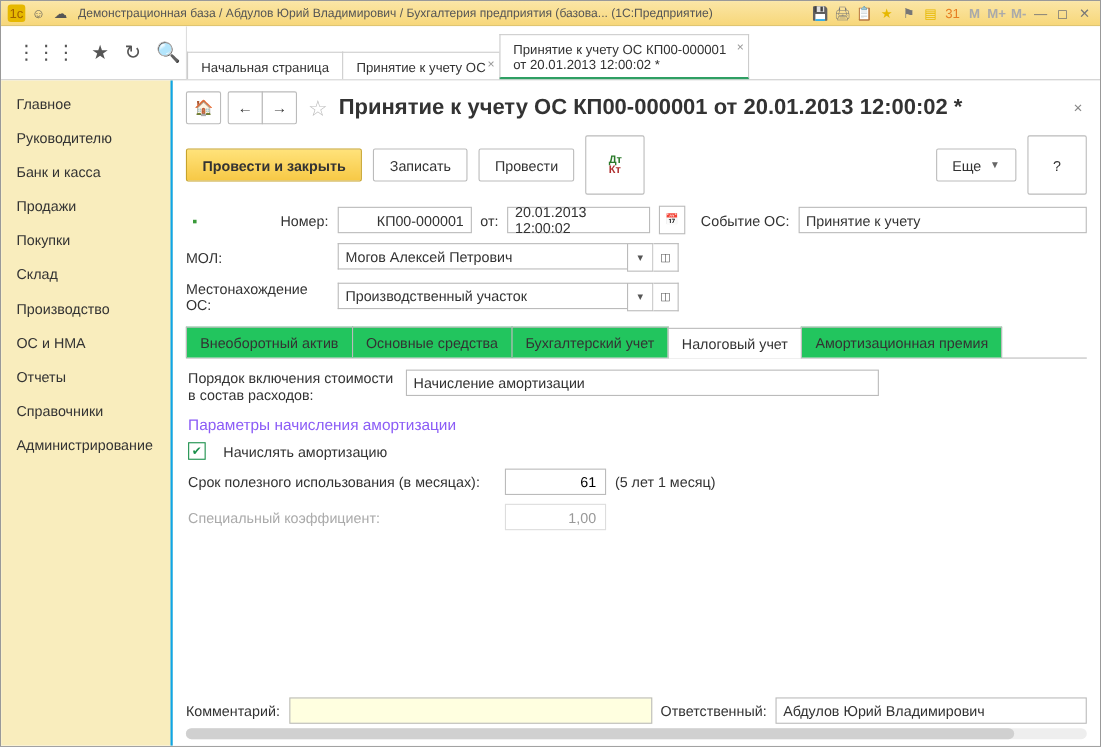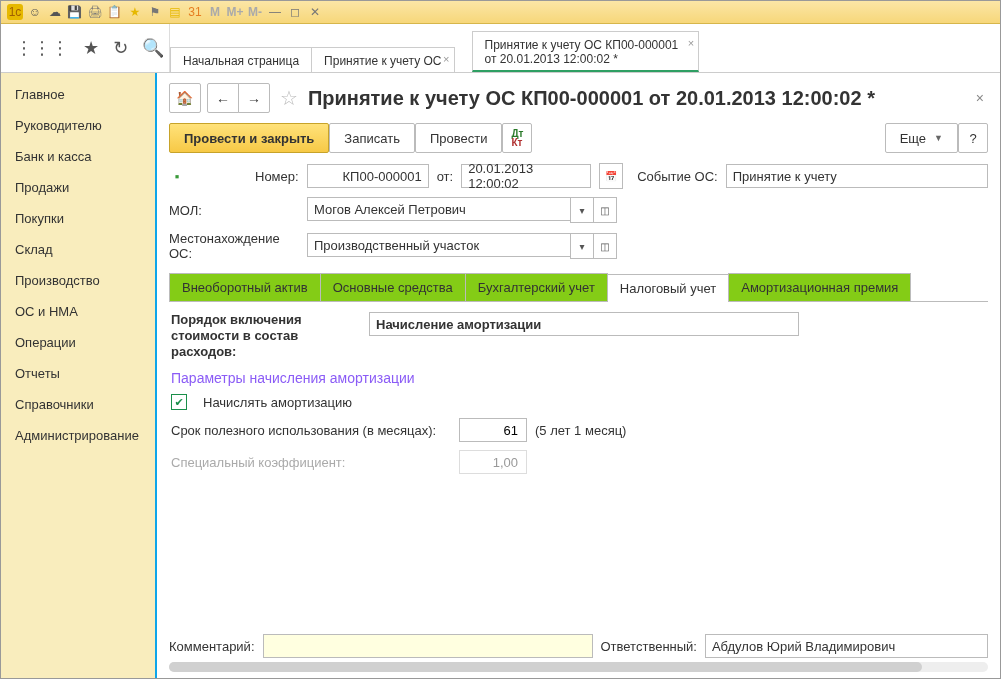--- a/index.html
+++ b/index.html
@@ -10,83 +10,84 @@
   .tb-title { flex:1; white-space:nowrap; overflow:hidden; text-overflow:ellipsis; margin:0 6px; }
   .tb-right .tb-icon { color:#777; }
 
   .body { flex:1; display:flex; flex-direction:column; background:#fff; }
 
   .top-tabs { height:48px; display:flex; align-items:stretch; border-bottom:1px solid #ccc; background:#fff; }
   .top-toolbar { width:154px; display:flex; align-items:center; gap:14px; padding-left:14px; border-right:1px solid #ddd; color:#555; font-size:18px; }
   .top-toolbar span { cursor:pointer; }
   .doc-tabs { flex:1; display:flex; align-items:flex-end; }
   .doc-tab { border:1px solid #ccc; border-bottom:none; background:#fff; padding:6px 12px 4px 12px; margin-right:-1px; font-size:12px; position:relative; cursor:pointer; max-width:240px; line-height:14px; }
-  .doc-tab.active { border-bottom:2px solid #2e9f63;margin-left:18px; }
+  .doc-tab.active { border-bottom:2px solid #2e9f63; }
   .doc-tab .x { position:absolute; right:4px; top:4px; color:#999; font-size:11px; cursor:pointer; }
 
   .main { flex:1; display:flex; overflow:hidden; }
 
   .sidebar { width:154px; background:#f9edbd; border-right:2px solid #0ea5e9; padding-top:6px; }
   .sidebar-item { padding:8px 14px; font-size:13px; color:#333; cursor:pointer; }
 
   .content { flex:1; display:flex; flex-direction:column; padding:10px 12px 6px 12px; overflow:hidden; }
 
   .page-head { display:flex; align-items:center; gap:6px; margin-bottom:10px; }
   .btn-icon { border:1px solid #bbb; background:#fff; height:28px; min-width:30px; display:inline-flex; align-items:center; justify-content:center; cursor:pointer; border-radius:2px; font-size:14px; }
   .btn-group { display:inline-flex; }
   .btn-group .btn-icon:first-child { border-radius:2px 0 0 2px; margin-right:-1px; }
   .btn-group .btn-icon:last-child { border-radius:0 2px 2px 0; }
   .star { font-size:20px; color:#bbb; cursor:pointer; margin:0 4px; }
   .page-title { font-size:20px; font-weight:bold; flex:1; white-space:nowrap; overflow:hidden; }
   .close-x { color:#888; cursor:pointer; font-size:14px; padding:4px; }
 
-  .cmdbar { display:flex; align-items:center; margin-bottom:10px; }
+  .cmdbar { display:flex; align-items:center; gap:10px; margin-bottom:10px; }
   .btn { border:1px solid #bbb; background:#fff; height:28px; padding:0 14px; display:inline-flex; align-items:center; cursor:pointer; border-radius:2px; font-size:13px; }
   .btn.primary { background:linear-gradient(#ffe27a,#f7c946); border-color:#c7a32a; font-weight:bold; }
   .btn.dropdown::after { content:"▼"; font-size:9px; margin-left:8px; color:#666; }
   .cmdbar .spacer { flex:1; }
-  .btn.small { width:28px; padding:0; justify-content:center; }
+  .btn.small { width:28px; padding:12px; justify-content:center; }
   .dtkt { font-size:10px; line-height:9px; font-weight:bold; }
   .dtkt .d { color:#2a7a2a; } .dtkt .k { color:#b03030; }
 
   .form-row { display:flex; align-items:center; gap:8px; margin-bottom:8px; font-size:13px; }
   .lbl { color:#333; }
   .field { border:1px solid #bbb; height:24px; background:#fff; display:flex; align-items:center; padding:0 6px; box-sizing:border-box; }
   .field.ro { background:#fff; }
   .field input { border:none; outline:none; width:100%; font-size:13px; background:transparent; }
   .combo { display:flex; }
   .combo .field { border-right:none; }
   .combo-btn { width:22px; height:24px; border:1px solid #bbb; border-left:1px solid #bbb; background:#fff; display:flex; align-items:center; justify-content:center; cursor:pointer; font-size:10px; color:#555; }
   .combo-btn + .combo-btn { border-left:none; }
   .mini-icon { width:16px; height:16px; display:inline-flex; align-items:center; justify-content:center; }
 
   .tabs { display:flex; border-bottom:1px solid #bbb; margin-top:4px; }
-  .tab { border:1px solid #bbb; border-bottom:none; padding:6px 12px; margin-right:-1px; background:#84cc16; cursor:pointer; font-size:13px; }
+  .tab { border:1px solid #bbb; border-bottom:none; padding:6px 12px; margin-right:-1px; background:#22c55e; cursor:pointer; font-size:13px; }
   .tab.active { background:#fff; position:relative; top:1px; }
 
   .tab-body { padding:10px 2px 4px 2px; flex:1; overflow:auto; }
   .section-title { color:#8b5cf6; font-size:14px; margin:10px 0 8px 0; }
   .chk { width:14px; height:14px; border:1px solid #1a8f4a; display:inline-flex; align-items:center; justify-content:center; color:#1a8f4a; font-size:11px; margin-right:8px; cursor:pointer; }
   .disabled-lbl { color:#aaa; }
-  .num-field { width:68px; text-align:right; }
+  .num-field { width:92px; text-align:right; }
 
   .footer { display:flex; align-items:center; gap:8px; padding-top:6px; }
   .footer .field.yellow { background:#ffffe0; flex:0 0 330px; }
   .scroll-track { height:10px; background:#eee; margin-top:4px; border-radius:5px; position:relative; }
   .scroll-thumb { position:absolute; left:0; top:0; bottom:0; width:92%; background:#d0d0d0; border-radius:5px; }
 </style>
 </head>
 <body>
 
 <div class="window">
 
   <div class="titlebar">
     <span class="tb-icon" style="background:#e6b800;border-radius:3px;color:#a06000;font-weight:normal;">1c</span>
     <span class="tb-icon">☺</span>
     <span class="tb-icon">☁</span>
+    <span class="tb-title">Демонстрационная база / Абдулов Юрий Владимирович / Бухгалтерия предприятия (базова...  (1С:Предприятие)</span>
     <span class="tb-right" style="display:flex;align-items:center;">
       <span class="tb-icon">💾</span>
       <span class="tb-icon">🖨</span>
       <span class="tb-icon">📋</span>
       <span class="tb-icon" style="color:#e6b800;">★</span>
       <span class="tb-icon">⚑</span>
       <span class="tb-icon" style="color:#e6b800;">▤</span>
       <span class="tb-icon" style="color:#e67e22;">31</span>
       <span class="tb-icon" style="color:#aaa;font-weight:bold;">M</span>
       <span class="tb-icon" style="color:#aaa;font-weight:bold;">M+</span>
@@ -123,21 +124,20 @@
     <div class="main">
       <div class="sidebar">
         <div class="sidebar-item">Главное</div>
         <div class="sidebar-item">Руководителю</div>
         <div class="sidebar-item">Банк и касса</div>
         <div class="sidebar-item">Продажи</div>
         <div class="sidebar-item">Покупки</div>
         <div class="sidebar-item">Склад</div>
         <div class="sidebar-item">Производство</div>
         <div class="sidebar-item">ОС и НМА</div>
-        <div class="sidebar-item">Операции</div>
         <div class="sidebar-item">Отчеты</div>
         <div class="sidebar-item">Справочники</div>
         <div class="sidebar-item">Администрирование</div>
       </div>
 
       <div class="content">
 
         <div class="page-head">
           <span class="btn-icon">🏠</span>
           <span class="btn-group">
@@ -203,21 +203,21 @@
 
         <div class="tabs">
           <div class="tab">Внеоборотный актив</div>
           <div class="tab">Основные средства</div>
           <div class="tab">Бухгалтерский учет</div>
           <div class="tab active">Налоговый учет</div>
           <div class="tab">Амортизационная премия</div>
         </div>
 
         <div class="tab-body">
-          <div class="form-row" style="align-items:flex-start;font-weight:bold;">
+          <div class="form-row" style="align-items:flex-start;">
             <span class="lbl" style="width:190px;line-height:16px;">Порядок включения стоимости в состав расходов:</span>
             <span class="field" style="flex:0 0 430px;">
                 <span>Начисление амортизации</span>
               </span>
           </div>
 
           <div class="section-title">Параметры начисления амортизации</div>
 
           <div class="form-row">
             <span class="chk">✔</span>

